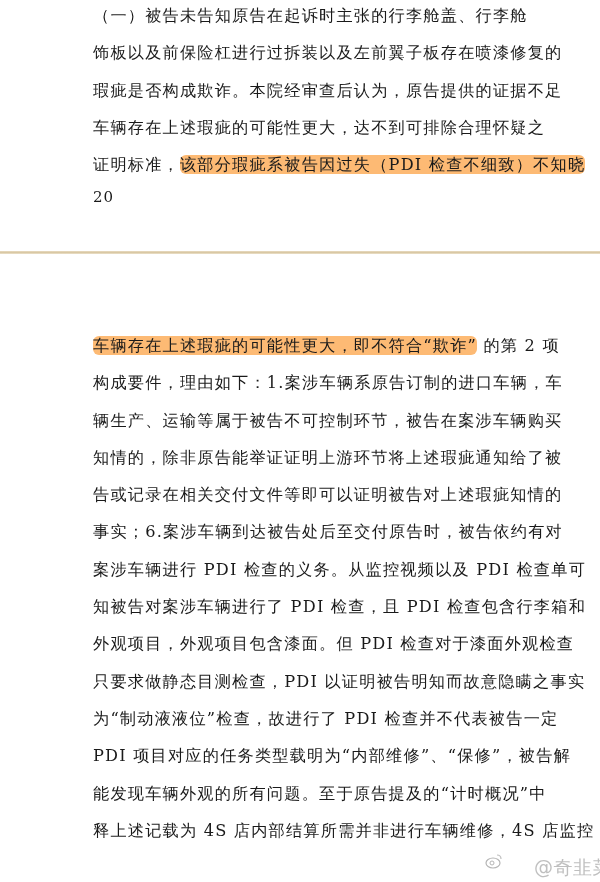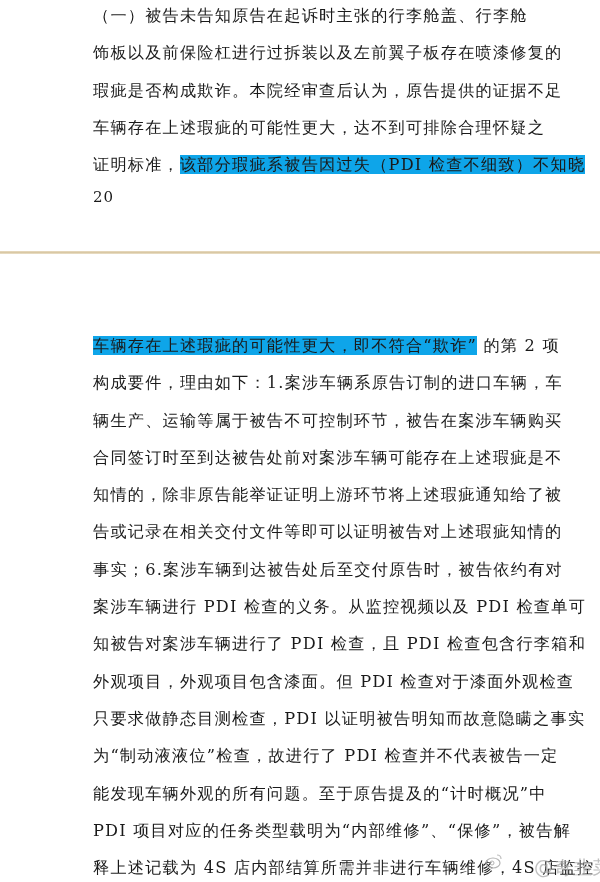--- a/index.html
+++ b/index.html
@@ -19,21 +19,21 @@
   }
   .page-2 { top: 254px; height: 580px; }
   .para {
     position: absolute; left: 93px; width: 420px; margin: 0;
     font-size: 16.2px; line-height: 37.3px; letter-spacing: 1.2px;
     text-align: justify; text-align-last: left;
   }
   .page-1 .para { top: -3px; }
   .page-2 .para { top: 73px; }
   .line { display: block; white-space: nowrap; height: 37.3px; }
-  .hl { background: #0ea5e9; }
+  .hl { background: #fdba74; border-radius: 6px; }
   .page-number {
     position: absolute; left: 93px; top: 188px;
     font-size: 15px; letter-spacing: 1px; text-align: center;
   }
   .watermark {
     position: absolute; left: 534px; top: 855px;
     font-family: "DejaVu Sans", "Liberation Sans", sans-serif;
     font-size: 19px; color: rgba(170,170,170,0.75); letter-spacing: 0.5px;
     white-space: nowrap;
   }
@@ -55,31 +55,30 @@
   <div class="page-number">20</div>
 </div>
 
 <div class="separator"></div>
 
 <div class="page page-2">
   <div class="para" id="para-bottom">
       <span class="line"><span class="hl">车辆存在上述瑕疵的可能性更大，即不符合“欺诈”</span><span> 的第 2 项</span></span>
       <span class="line"><span>构成要件，理由如下：1.案涉车辆系原告订制的进口车辆，车</span></span>
       <span class="line"><span>辆生产、运输等属于被告不可控制环节，被告在案涉车辆购买</span></span>
-      <span class="line"><span>合同签订时至到达被告处前对案涉车辆可能存在上述瑕疵是不</span></span>
       <span class="line"><span>知情的，除非原告能举证证明上游环节将上述瑕疵通知给了被</span></span>
       <span class="line"><span>告或记录在相关交付文件等即可以证明被告对上述瑕疵知情的</span></span>
       <span class="line"><span>事实；6.案涉车辆到达被告处后至交付原告时，被告依约有对</span></span>
       <span class="line"><span>案涉车辆进行 PDI 检查的义务。从监控视频以及 PDI 检查单可</span></span>
       <span class="line"><span>知被告对案涉车辆进行了 PDI 检查，且 PDI 检查包含行李箱和</span></span>
       <span class="line"><span>外观项目，外观项目包含漆面。但 PDI 检查对于漆面外观检查</span></span>
       <span class="line"><span>只要求做静态目测检查，PDI 以证明被告明知而故意隐瞒之事实</span></span>
       <span class="line"><span>为“制动液液位”检查，故进行了 PDI 检查并不代表被告一定</span></span>
+      <span class="line"><span>PDI 项目对应的任务类型载明为“内部维修”、“保修”，被告解</span></span>
       <span class="line"><span>能发现车辆外观的所有问题。至于原告提及的“计时概况”中</span></span>
-      <span class="line"><span>PDI 项目对应的任务类型载明为“内部维修”、“保修”，被告解</span></span>
       <span class="line"><span>释上述记载为 4S 店内部结算所需并非进行车辆维修，4S 店监控</span></span>
     </div>
 </div>
 
 <svg class="wm-icon" viewBox="0 0 18 16">
   <ellipse cx="8" cy="10" rx="7" ry="5" fill="none" stroke="#b5b5b5" stroke-width="1.2"></ellipse>
   <circle cx="7" cy="10" r="2" fill="none" stroke="#b5b5b5" stroke-width="1"></circle>
   <path d="M12 2 Q16 2 16 6" fill="none" stroke="#c0c0c0" stroke-width="1.2"></path>
 </svg>
 <div class="watermark">@奇韭菜月半</div>

